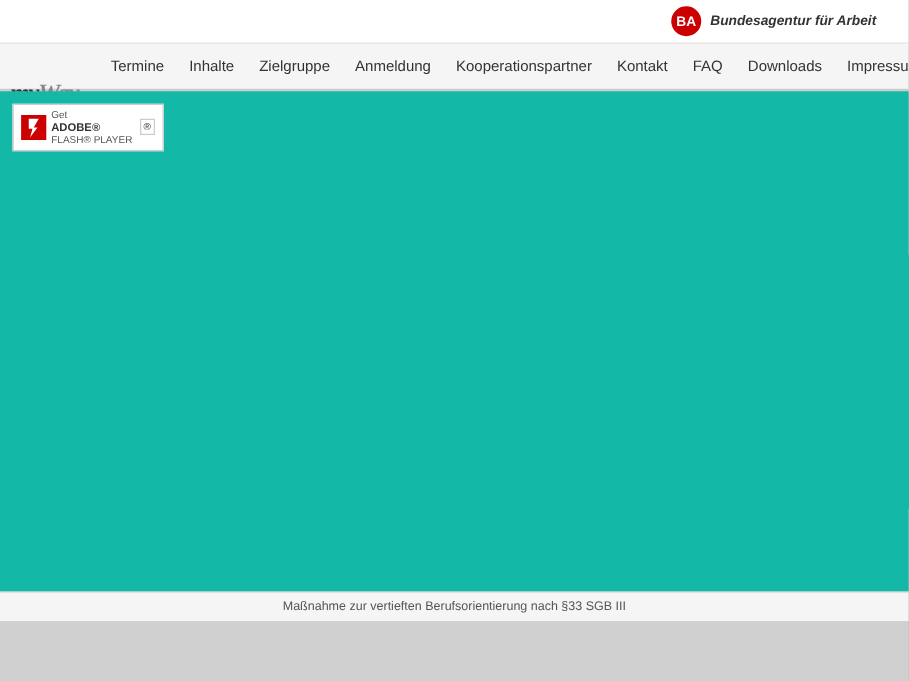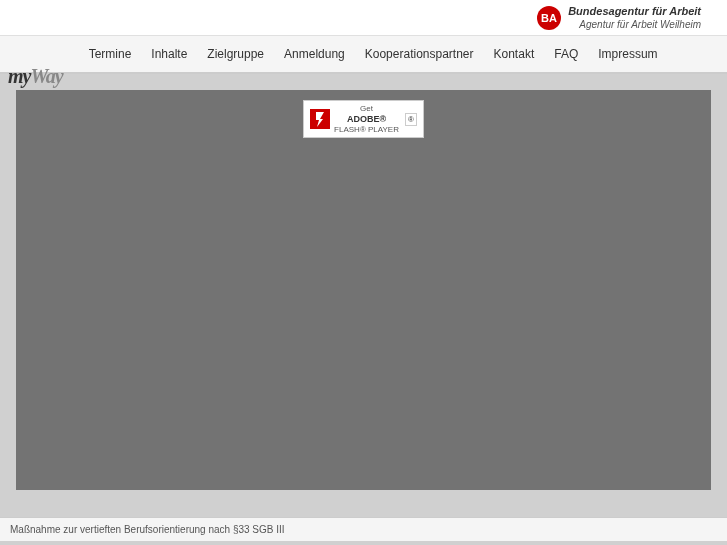--- a/index.html
+++ b/index.html
@@ -91,26 +91,25 @@
       align-items: center;
       font-size: 12px;
       color: #333333;
       text-decoration: none;
       cursor: pointer;
       white-space: nowrap;
     }
 
     
     .main-content {
-      background: #737373;
-      margin: 16px;
+      background: #14b8a6;
+      margin: 0;
       min-height: 400px;
       padding: 10px;
       position: relative;
-      text-align: center;
     }
 
     
     .flash-badge {
       display: inline-flex;
       align-items: center;
       border: 1px solid #cccccc;
       padding: 3px 6px;
       background: #ffffff;
       gap: 4px;
@@ -156,59 +155,58 @@
       border: 1px solid #ccc;
       padding: 1px 2px;
       margin-left: 2px;
     }
 
     
     .footer {
       background: #f5f5f5;
       border-top: 1px solid #cccccc;
       padding: 6px 10px;
-      text-align: left;
+      text-align: center;
       font-size: 10px;
       color: #555555;
-      margin-top: 27px;
     }
 
     .bottom-spacer {
       background: #d0d0d0;
       height: 80px;
     }
   </style>
 </head>
 <body>
 
 <div class="top-bar">
   <div class="bundesagentur-logo">
     <svg class="ba-logo-icon" viewBox="0 0 26 26" xmlns="http://www.w3.org/2000/svg">
       <circle cx="13" cy="13" r="12" fill="#cc0000"></circle>
       <text x="13" y="17" text-anchor="middle" fill="white" font-size="11" font-weight="bold" font-family="Arial">BA</text>
     </svg>
     <div class="ba-logo-text">
       <div class="bold">Bundesagentur für Arbeit</div>
-      <div class="sub">Agentur für Arbeit Weilheim</div>
     </div>
   </div>
 </div>
 
 <div class="nav-bar">
   <div class="logo-myway">
     <span class="my">my</span><span class="way">Way</span>
   </div>
   <nav class="nav-links">
     <a class="nav-link">Termine</a>
     <a class="nav-link">Inhalte</a>
     <a class="nav-link">Zielgruppe</a>
     <a class="nav-link">Anmeldung</a>
     <a class="nav-link">Kooperationspartner</a>
     <a class="nav-link">Kontakt</a>
     <a class="nav-link">FAQ</a>
+    <a class="nav-link">Downloads</a>
     <a class="nav-link">Impressum</a>
   </nav>
 </div>
 
 <div class="main-content">
   <div class="flash-badge">
     <div class="flash-icon">
       <svg width="20" height="20" viewBox="0 0 20 20" xmlns="http://www.w3.org/2000/svg">
         <rect width="20" height="20" fill="#cc0000"></rect>
         <polygon points="6,3 14,3 10,10 13,10 7,18 9,11 6,11" fill="white"></polygon>

